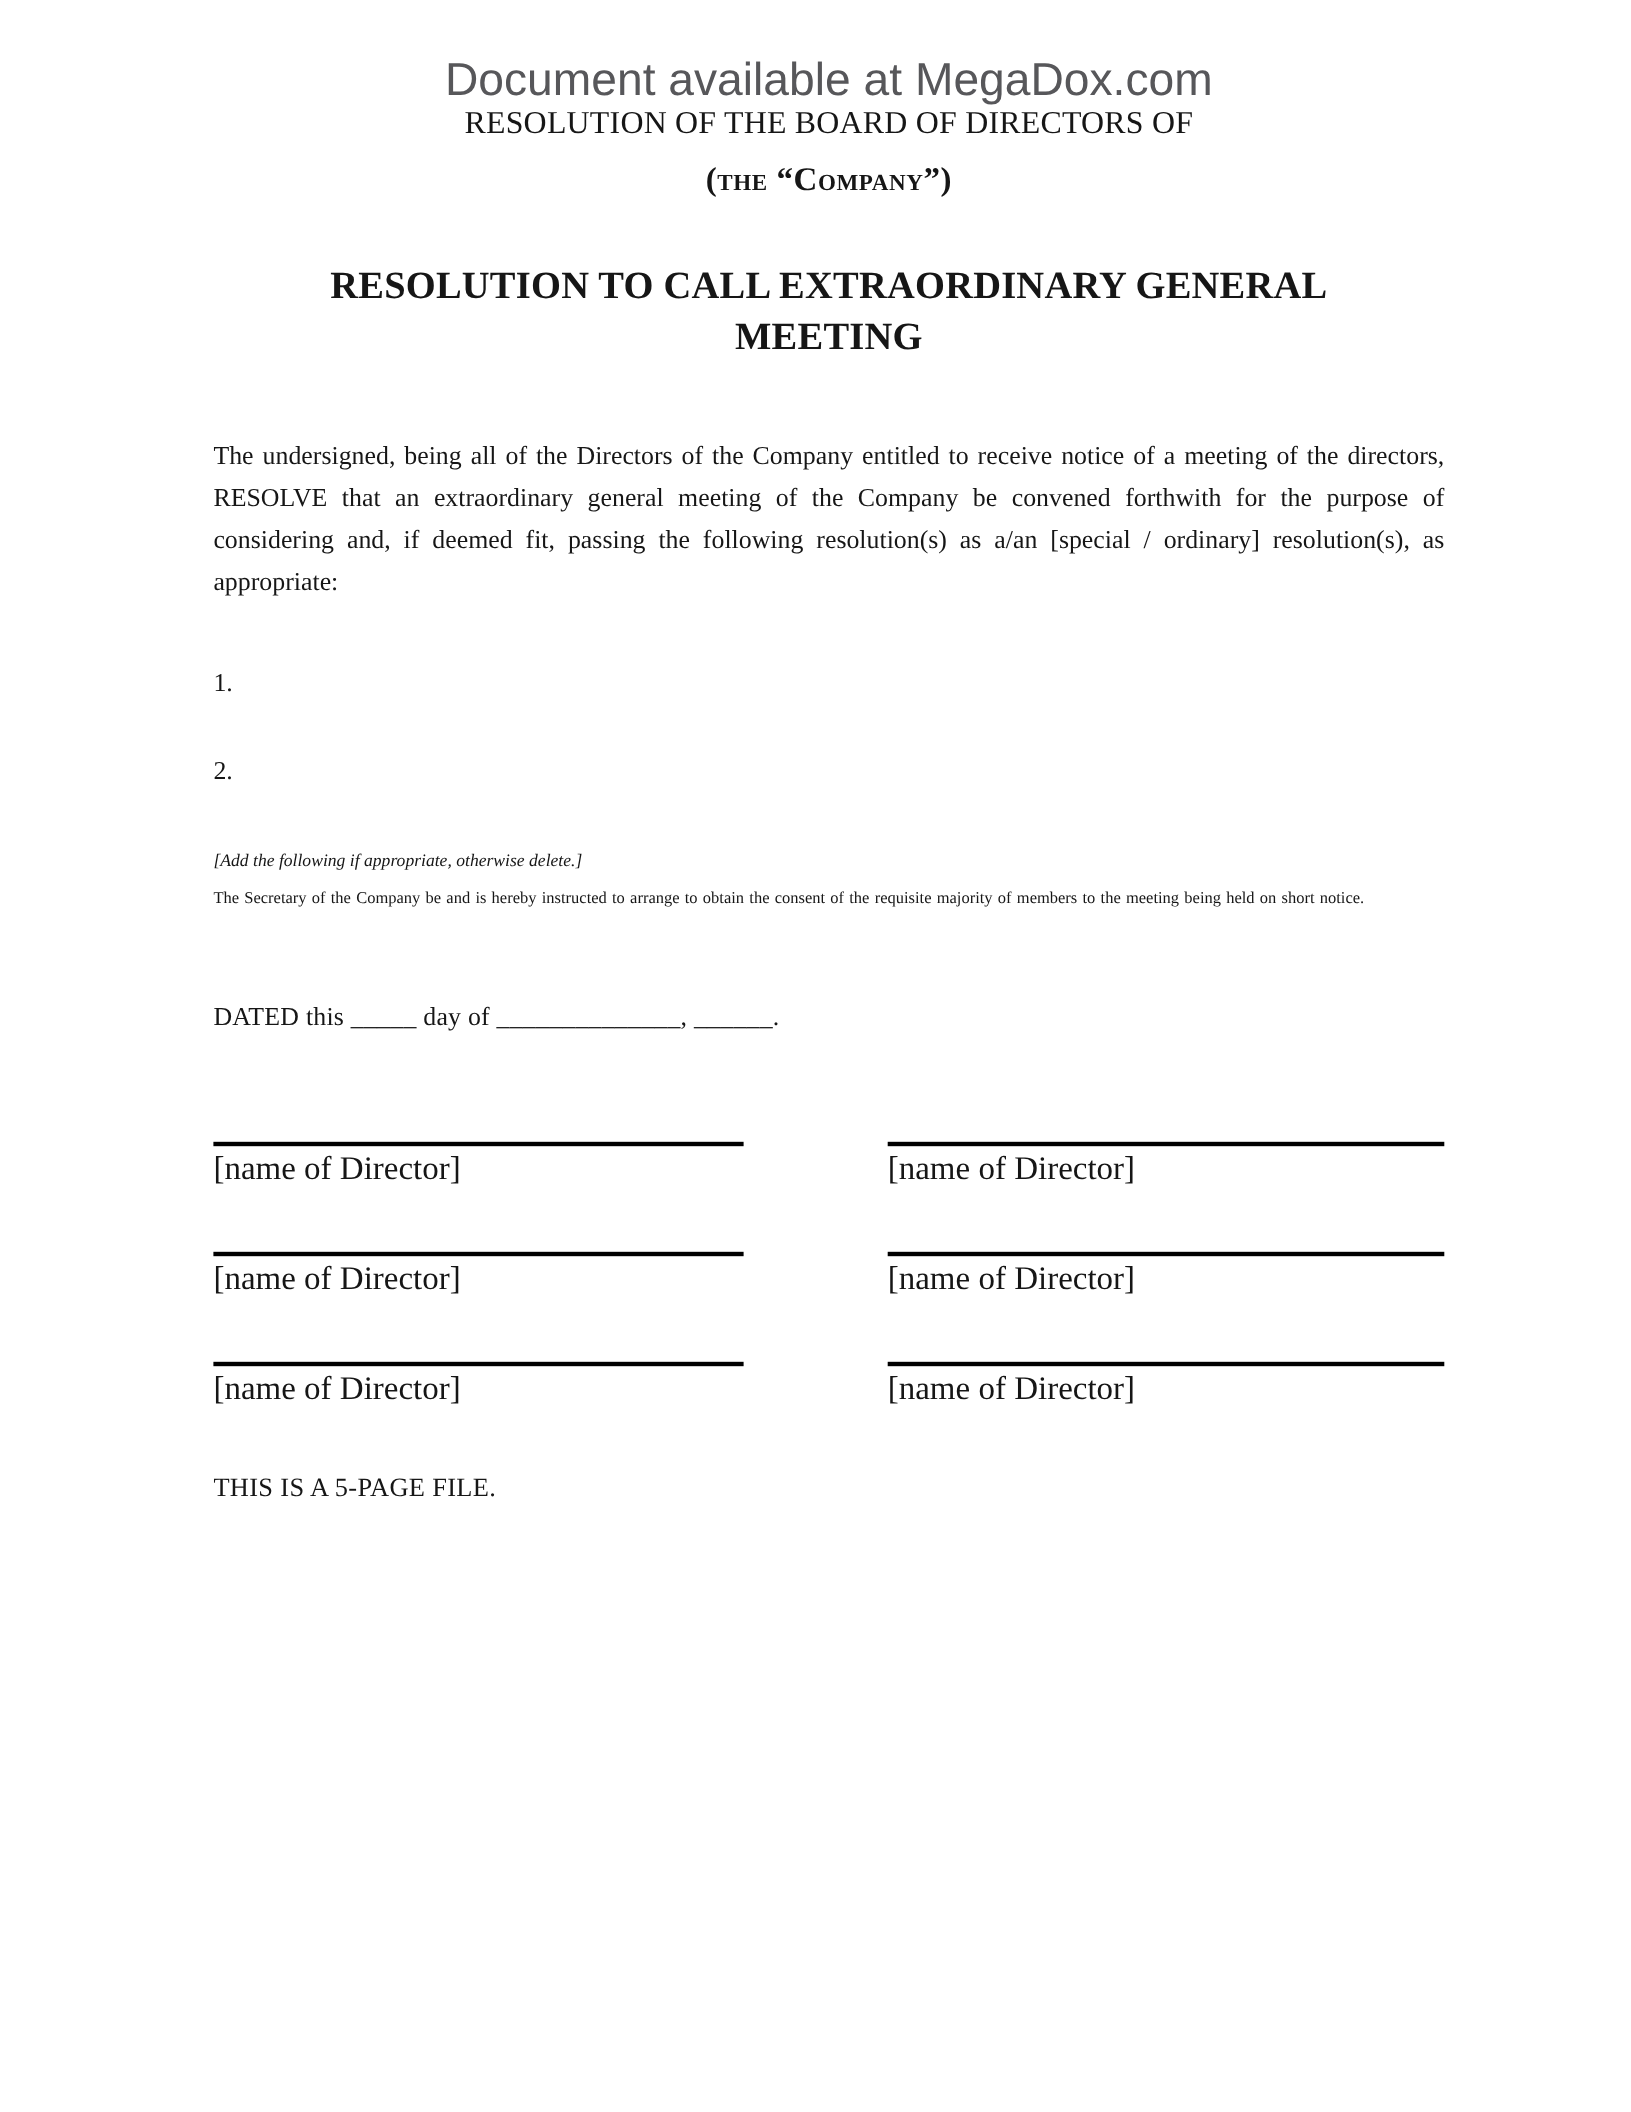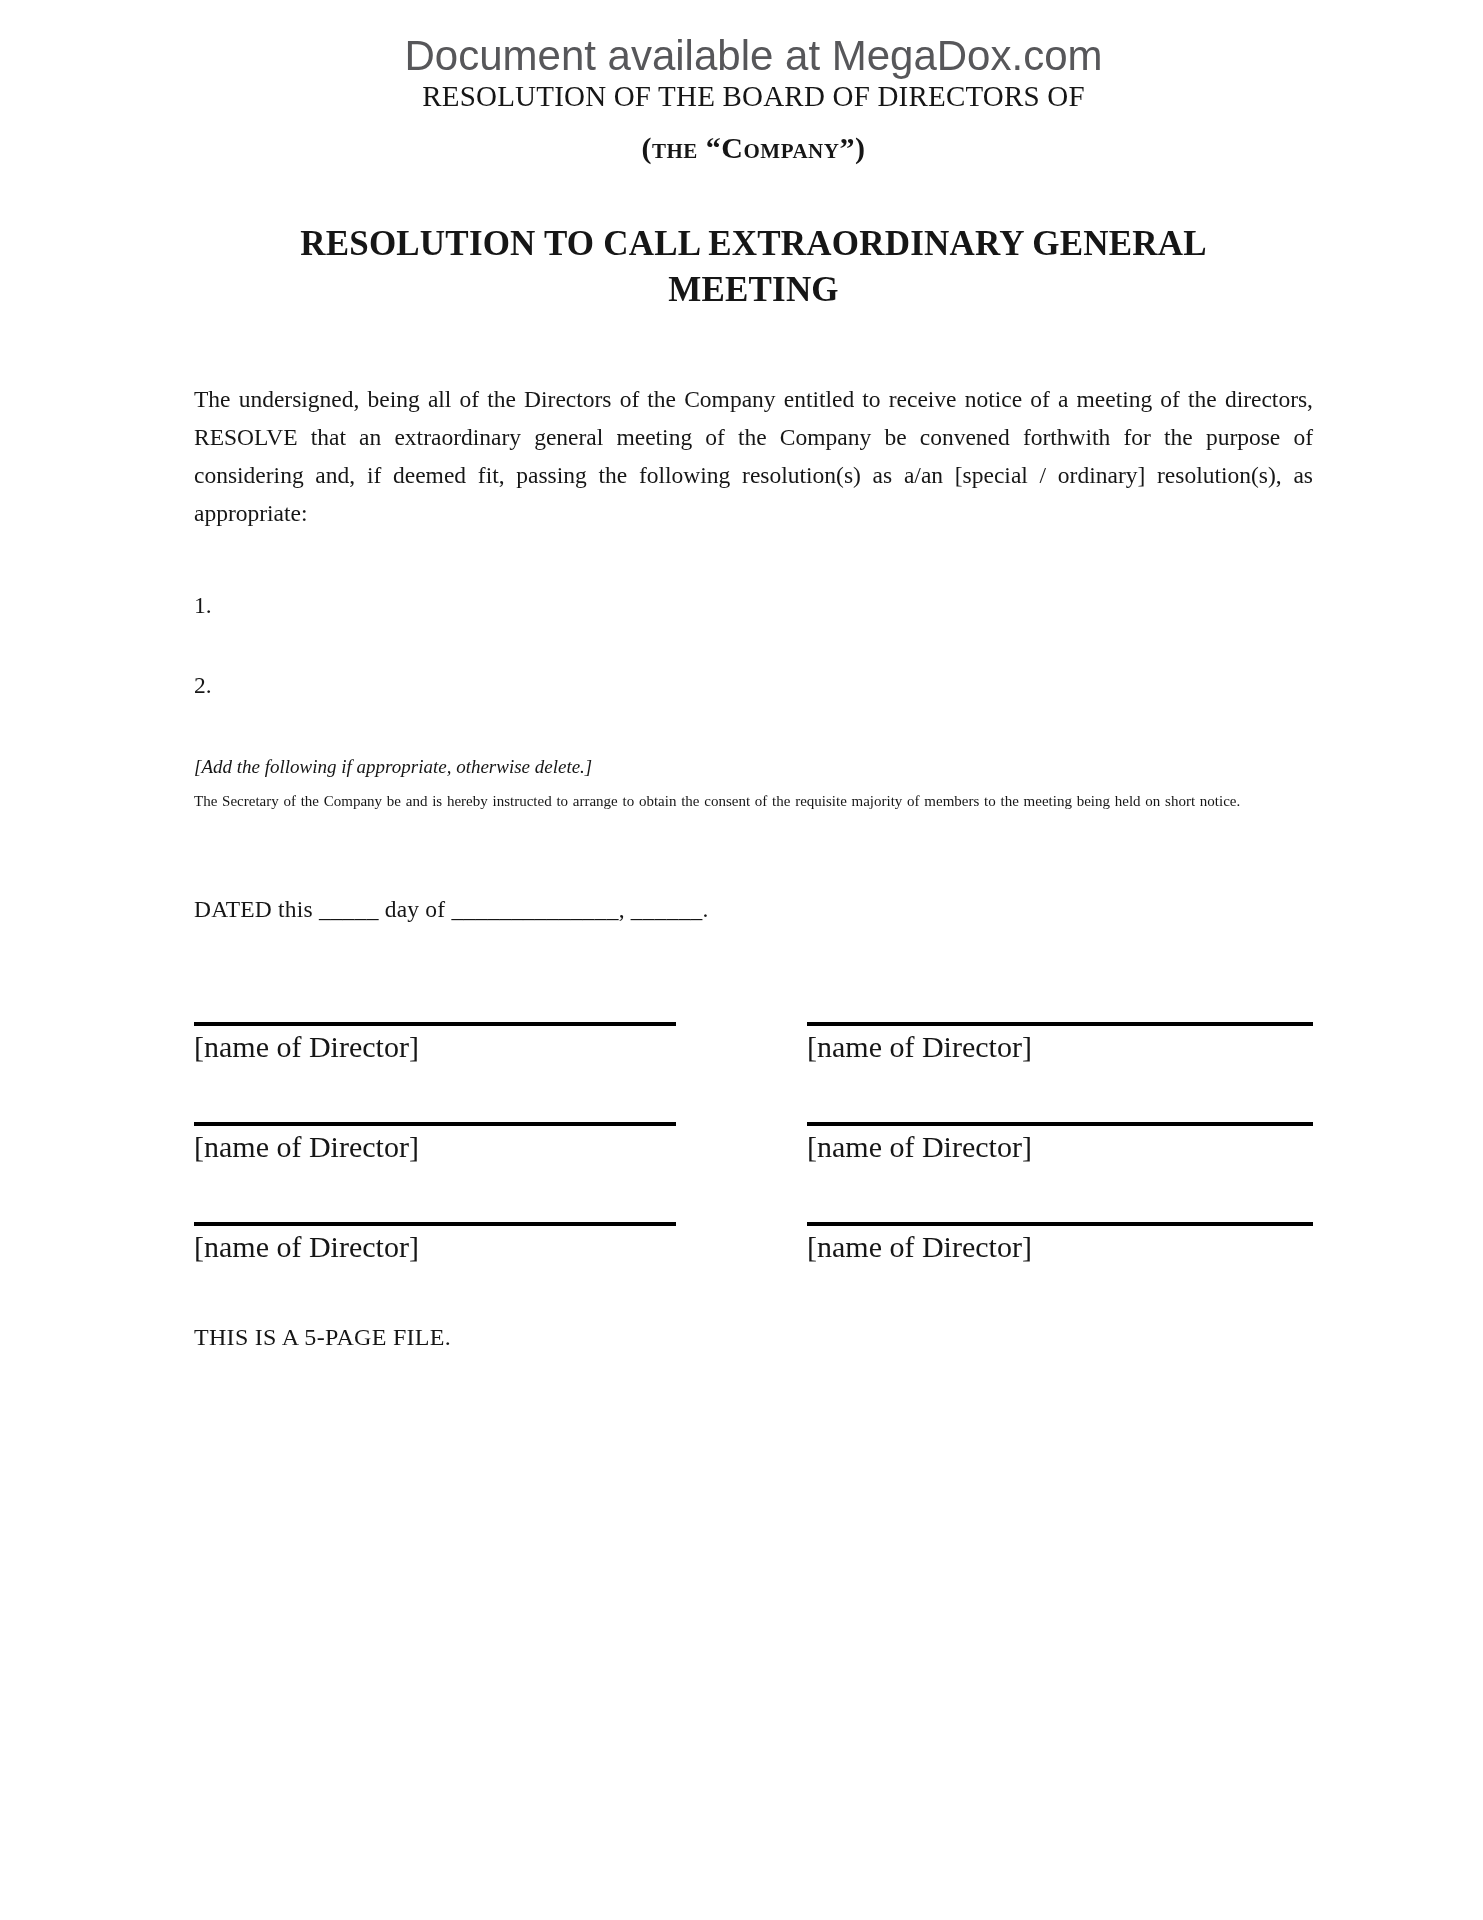--- a/index.html
+++ b/index.html
@@ -8,21 +8,21 @@
     position: relative;
     width: 1483px;
     height: 1920px;
     margin: 0 auto;
     background: #ffffff;
     color: #161616;
     font-family: "Liberation Serif", "DejaVu Serif", serif;
     overflow: hidden;
   }
   .content {
-    padding: 34px 170px 0 194px; 
+    padding: 50px 170px 0 194px; 
   }
   
   .watermark {
     text-align: center;
     font-family: "Liberation Sans", "DejaVu Sans", sans-serif;
     font-size: 42px;
     line-height: 1.05;
     color: #57575a;
     font-weight: 400;
   }
@@ -60,21 +60,21 @@
   }
   .list-item {
     font-size: 23.5px;
     line-height: 30px;
   }
   .item-1 { margin-top: 58px; }
   .item-2 { margin-top: 50px; }
   .drafting-note {
     margin-top: 52px;
     font-style: italic;
-    font-size: 19px;
+    font-size: 16px;
     line-height: 30px;
   }
   .secretary-clause {
     font-size: 15px;
     line-height: 38px;
     text-align: justify;
     word-spacing: 1px;
   }
   .dated-line {
     margin-top: 74px;

